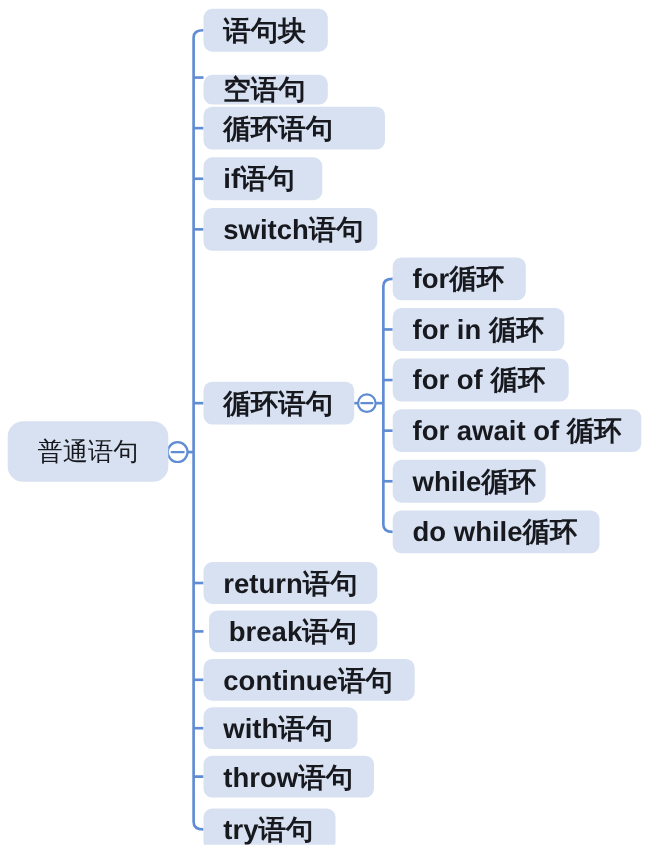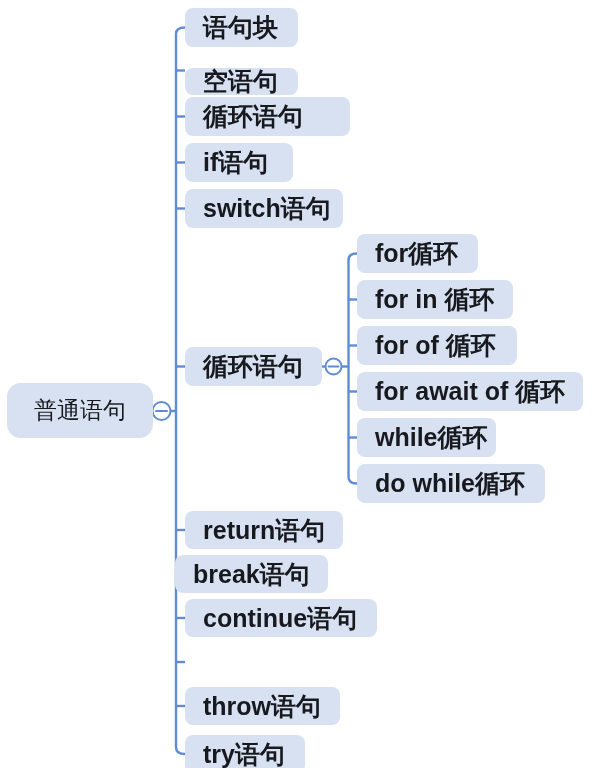--- a/index.html
+++ b/index.html
@@ -78,22 +78,23 @@
 
   <div class="node root" style="left:7px;top:383px;width:146px;height:55px">普通语句</div>
 
   <div class="node" style="left:185px;top:8px;width:113px;height:39px">语句块</div>
   <div class="node" style="left:185px;top:68px;width:113px;height:27px">空语句</div>
   <div class="node" style="left:185px;top:97px;width:165px;height:39px">循环语句</div>
   <div class="node" style="left:185px;top:143px;width:108px;height:39px">if语句</div>
   <div class="node" style="left:185px;top:189px;width:158px;height:39px">switch语句</div>
   <div class="node" style="left:185px;top:511px;width:158px;height:38px">return语句</div>
   <div class="node" style="left:185px;top:347px;width:137px;height:39px">循环语句</div>
-  <div class="node" style="left:175px;top:555px;width:153px;height:38px">break语句</div>
+  <div class="node" style="left:190px;top:555px;width:153px;height:38px">break语句</div>
   <div class="node" style="left:185px;top:599px;width:192px;height:38px">continue语句</div>
+  <div class="node" style="left:185px;top:643px;width:140px;height:38px">with语句</div>
   <div class="node" style="left:185px;top:687px;width:155px;height:38px">throw语句</div>
   <div class="node" style="left:185px;top:735px;width:120px;height:38px">try语句</div>
 
   <div class="node" style="left:357px;top:234px;width:121px;height:39px">for循环</div>
   <div class="node" style="left:357px;top:326px;width:160px;height:39px">for of 循环</div>
   <div class="node" style="left:357px;top:280px;width:156px;height:39px">for in 循环</div>
   <div class="node" style="left:357px;top:372px;width:226px;height:39px">for await of 循环</div>
   <div class="node" style="left:357px;top:418px;width:139px;height:39px">while循环</div>
   <div class="node" style="left:357px;top:464px;width:188px;height:39px">do while循环</div>
 

